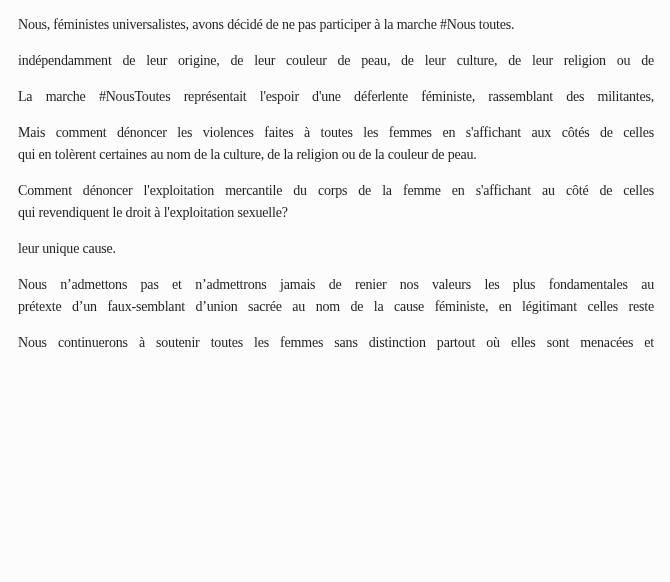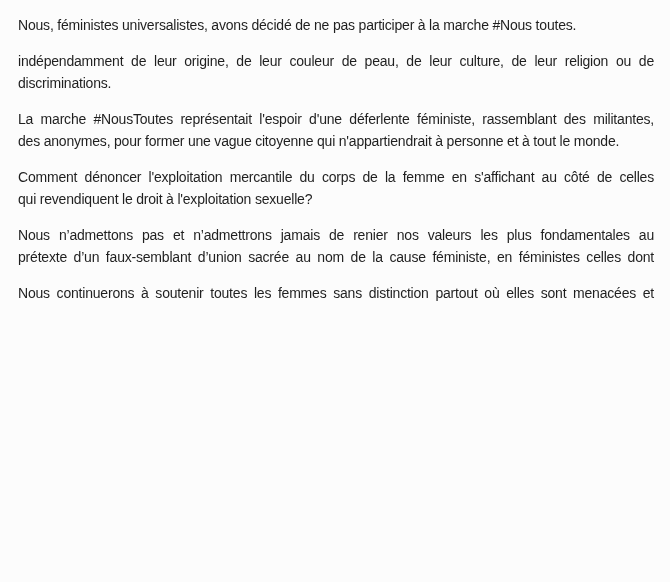--- a/index.html
+++ b/index.html
@@ -12,20 +12,21 @@
   }
   .doc {
     box-sizing: border-box;
     width: 670px;
     height: 582px;
     padding: 14px 16px 0 18px;
     color: #1f1f1f;
     font-size: 14px;
     letter-spacing: -0.2px;
     line-height: 22px;
+    font-family: Liberation Serif, serif;
   }
   .para { margin: 0 0 14px 0; }
   .line { width: 636px; white-space: normal; }
   
   .line.just {
     text-align: justify;
     text-align-last: justify;
     -moz-text-align-last: justify;
     text-justify: inter-word;
   }
@@ -35,41 +36,44 @@
 <body>
 
 <div class="doc">
 
   <div class="para">
     <div class="line last">Nous, féministes universalistes, avons décidé de ne pas participer à la marche #Nous toutes.</div>
   </div>
 
   <div class="para">
     <div class="line just">indépendamment de leur origine, de leur couleur de peau, de leur culture, de leur religion ou de</div>
-    <div class="line last">discriminations.</div>
   </div>
 
   <div class="para">
     <div class="line just">La marche #NousToutes représentait l'espoir d'une déferlente féministe, rassemblant des militantes,</div>
-    <div class="line last">des anonymes, pour former une vague citoyenne qui n'appartiendrait à personne et à tout le monde.</div>
   </div>
 
+  <div class="para">
+    <div class="line just">Mais comment dénoncer les violences faites à toutes les femmes en s'affichant aux côtés de celles</div>
+    <div class="line last">qui en tolèrent certaines au nom de la culture, de la religion ou de la couleur de peau.</div>
+  </div>
 
   <div class="para">
     <div class="line just">Comment dénoncer l'exploitation mercantile du corps de la femme en s'affichant au côté de celles</div>
     <div class="line last">qui revendiquent le droit à l'exploitation sexuelle?</div>
   </div>
 
   <div class="para">
+    <div class="line last">leur unique cause.</div>
   </div>
 
 
   <div class="para">
     <div class="line just">Nous n’admettons pas et n’admettrons jamais de renier nos valeurs les plus fondamentales au</div>
-    <div class="line just">prétexte d’un faux-semblant d’union sacrée au nom de la cause féministe, en féministes celles dont</div>
+    <div class="line just">prétexte d’un faux-semblant d’union sacrée au nom de la cause féministe, en légitimant celles reste</div>
   </div>
 
   <div class="para">
     <div class="line just">Nous continuerons à soutenir toutes les femmes sans distinction partout où elles sont menacées et</div>
   </div>
 
 
 </div>
 
 </body></html>

